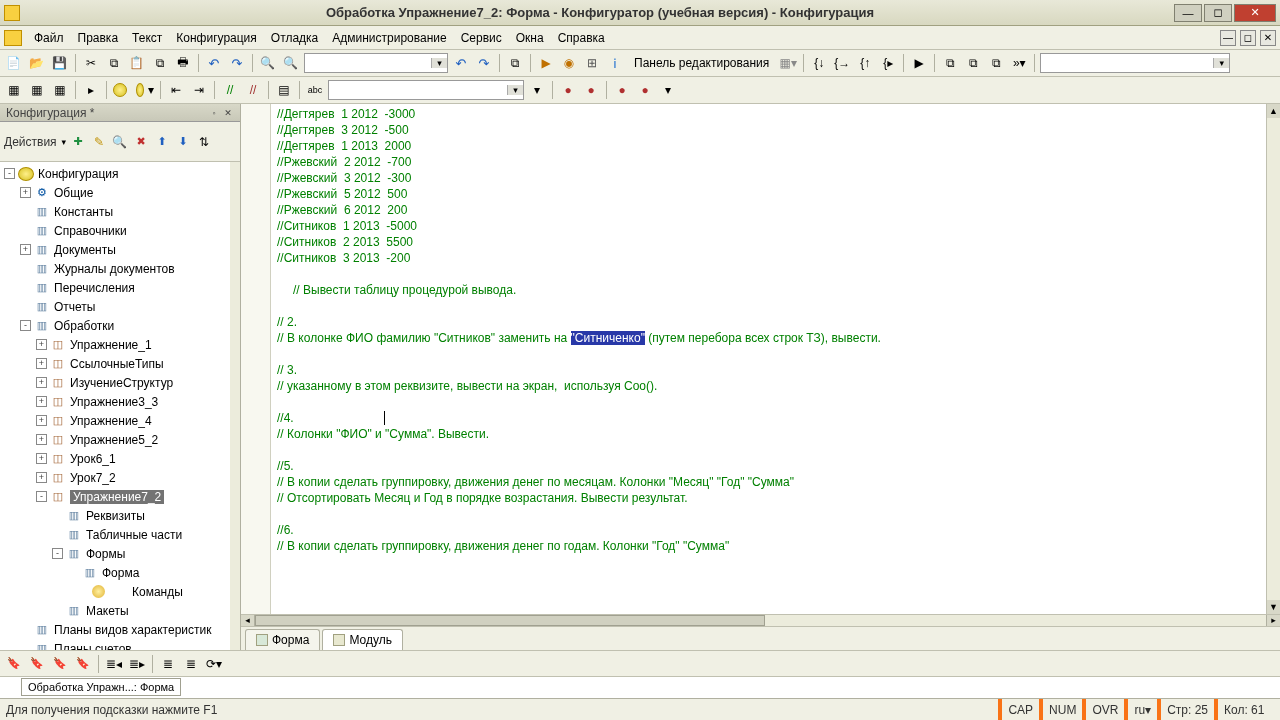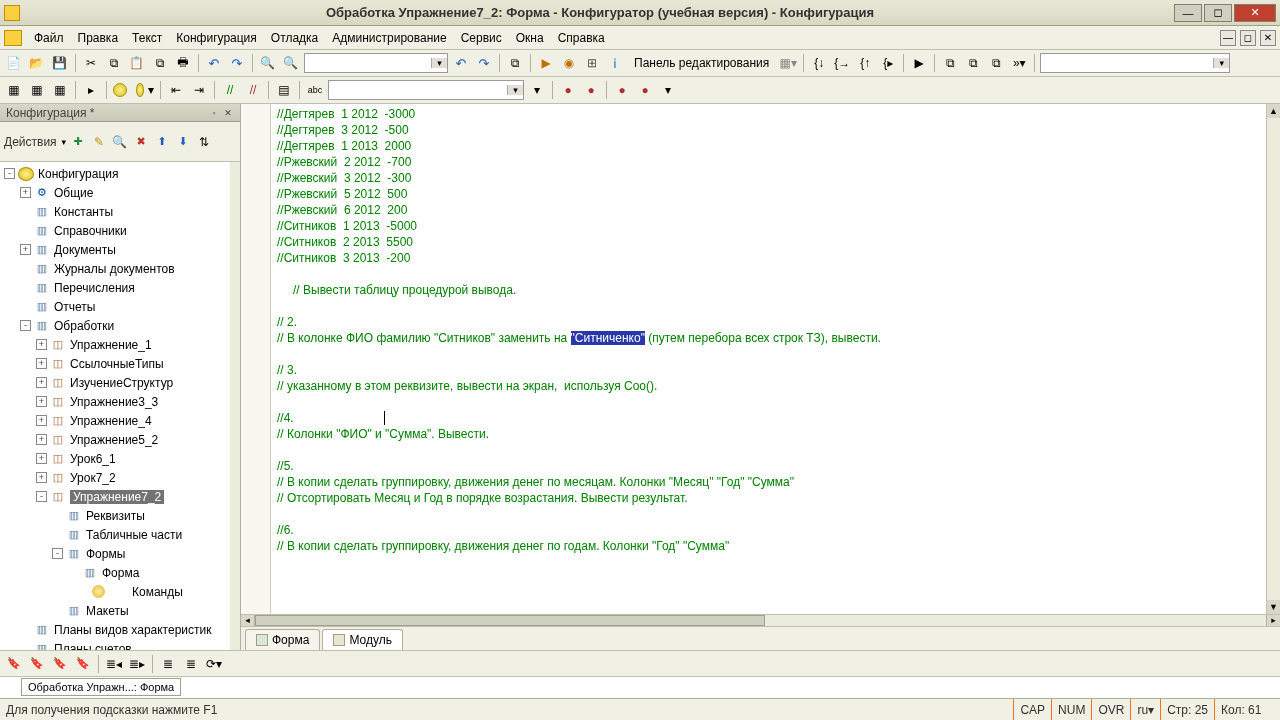--- a/index.html
+++ b/index.html
@@ -55,21 +55,21 @@
 .editor-body { flex:1; display:flex; overflow:hidden; }
 .tabs-bottom { height:24px; background:#f0f0e4; display:flex; align-items:flex-end; padding:0 4px; border-top:1px solid #c0c0b0; gap:2px; }
 .btab { padding:3px 10px; background:#f4f4ec; border:1px solid #b0b0a0; border-bottom:none; border-radius:3px 3px 0 0; display:flex; align-items:center; gap:4px; cursor:pointer; font-size:12px; }
 .btab.active { background:#fff; }
 .btab .ti { width:12px;height:12px; }
 .bottom-toolbar { height:26px; background:#f0f0e4; border-top:1px solid #c0c0b0; display:flex; align-items:center; padding:0 4px; gap:3px; }
 .doctab-row { height:22px; background:#ffffff; border-top:1px solid #c0c0b0; display:flex;align-items:flex-end; padding:2px 21px; }
 .doctab { padding:2px 6px; font-size:11px; border:1px solid #a0a090; background:#fff; }
 .statusbar { height:22px; background:#f0f0e4; border-top:1px solid #b0b0a0; display:flex; align-items:center; padding:0 6px; font-size:11px; color:#333; }
 .statusbar .sfill { flex:1; }
-.statusbar .cell { padding:0 6px; border-left:1px solid #f97316; height:100%; display:flex;align-items:center; }
+.statusbar .cell { padding:0 6px; border-left:4px solid #f97316; height:100%; display:flex;align-items:center; }
 .ic-new::before{content:"📄";font-size:12px;} .ic-open::before{content:"📂";font-size:12px;} .ic-save::before{content:"💾";font-size:12px;}
 .ic-cut::before{content:"✂";font-size:12px;} .ic-copy::before{content:"⧉";font-size:12px;} .ic-paste::before{content:"📋";font-size:12px;}
 .ic-print::before{content:"🖶";font-size:12px;} .ic-undo::before{content:"↶";font-size:13px;color:#2060c0;} .ic-redo::before{content:"↷";font-size:13px;color:#2060c0;}
 .ic-search::before{content:"🔍";font-size:12px;} .ic-help::before{content:"ℹ";font-size:13px;color:#2070d0;}
 .ic-bp::before{content:"●";color:#b03030;font-size:12px;} .ic-bk::before{content:"🔖";font-size:11px;}
 .ic-plus::before{content:"✚";color:#209040;font-size:11px;} .ic-del::before{content:"✖";color:#c03030;font-size:11px;}
 .ic-up::before{content:"⬆";color:#2060c0;font-size:11px;} .ic-dn::before{content:"⬇";color:#2060c0;font-size:11px;}
 </style>
 </head>
 <body>

